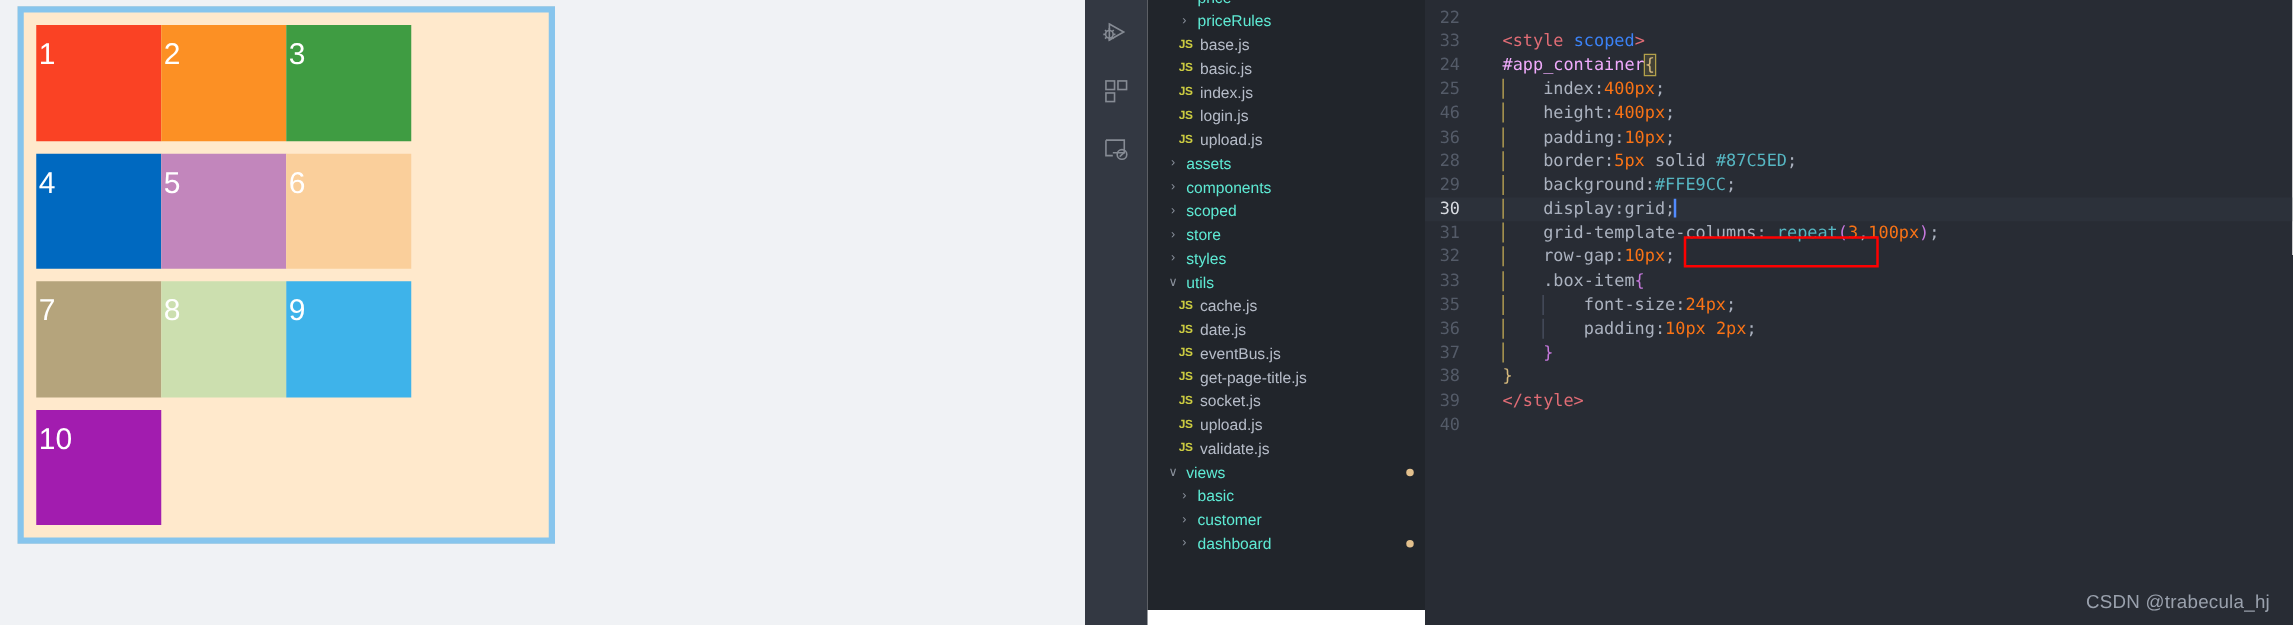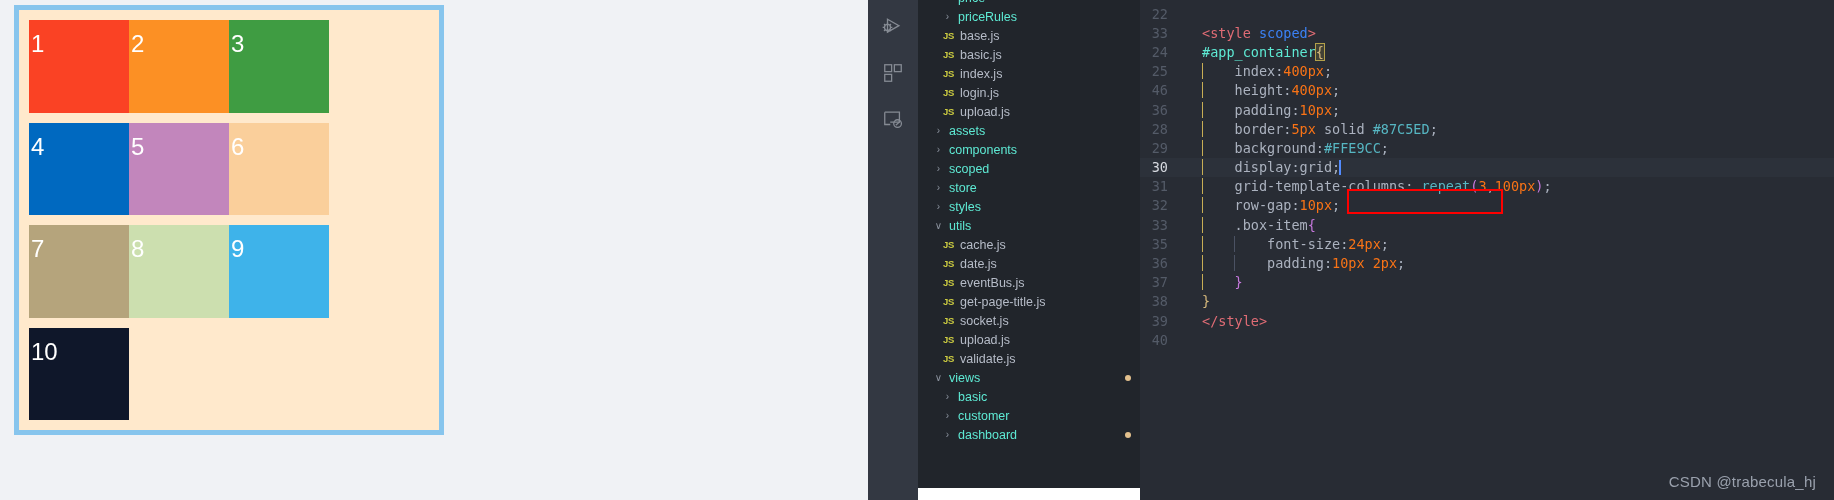--- a/index.html
+++ b/index.html
@@ -178,21 +178,21 @@
     top: 0; bottom: 0;
     width: 1px;
   }
   .ibar.yellow { background: #c8ae55; }
   .ibar.grey   { background: #4b5263; }
 
   
   .t-tag    { color: #e06c75; }
   .t-attr   { color: #3b82f6; }
   .t-punct  { color: #abb2bf; }
-  .t-sel-id { color: #5eead4; }
+  .t-sel-id { color: #f0abfc; }
   .t-prop   { color: #abb2bf; }
   .t-num    { color: #f97316; margin-top: 16px; }
   .t-color  { color: #56b6c2; }
   .t-fn     { color: #56b6c2; }
   .t-brace  { color: #c678dd; }
   .t-brace-y{ color: #d7ba7d; }
 
   .brace-hl {
     outline: 1px solid #b3a14a;
     background: rgba(160,140,60,0.22);
@@ -230,21 +230,21 @@
     <div class="app-container" id="app_container">
         <div class="box-item" style="background: rgb(250, 66, 36);">1</div>
         <div class="box-item" style="background: rgb(252, 144, 36);">2</div>
         <div class="box-item" style="background: rgb(63, 156, 66);">3</div>
         <div class="box-item" style="background: rgb(0, 105, 192);">4</div>
         <div class="box-item" style="background: rgb(194, 134, 188);">5</div>
         <div class="box-item" style="background: rgb(250, 207, 155);">6</div>
         <div class="box-item" style="background: rgb(181, 164, 124);">7</div>
         <div class="box-item" style="background: rgb(204, 223, 175);">8</div>
         <div class="box-item" style="background: rgb(62, 179, 234);">9</div>
-        <div class="box-item" style="background: #0f172a;">10</div>
+        <div class="box-item" style="background: #a21caf;">10</div>
       </div>
   </div>
 
   <div class="activity-bar">
     <div class="activity-icon" title="Run and Debug">
       <svg width="22" height="22" viewBox="0 0 24 24" fill="none" stroke="currentColor" stroke-width="1.4">
         <path d="M6 3.5 L18.5 10.5 L6 17.5 Z" fill="none"></path>
         <circle cx="6" cy="12.5" r="3.3"></circle>
         <path d="M6 9.2 v-2.2 M6 15.8 v2.2 M2.7 12.5 h-2 M9.3 12.5 h2 M3.6 10.1 l-1.4-1.4 M8.4 14.9 l1.4 1.4 M8.4 10.1 l1.4-1.4 M3.6 14.9 l-1.4 1.4"></path>
       </svg>

